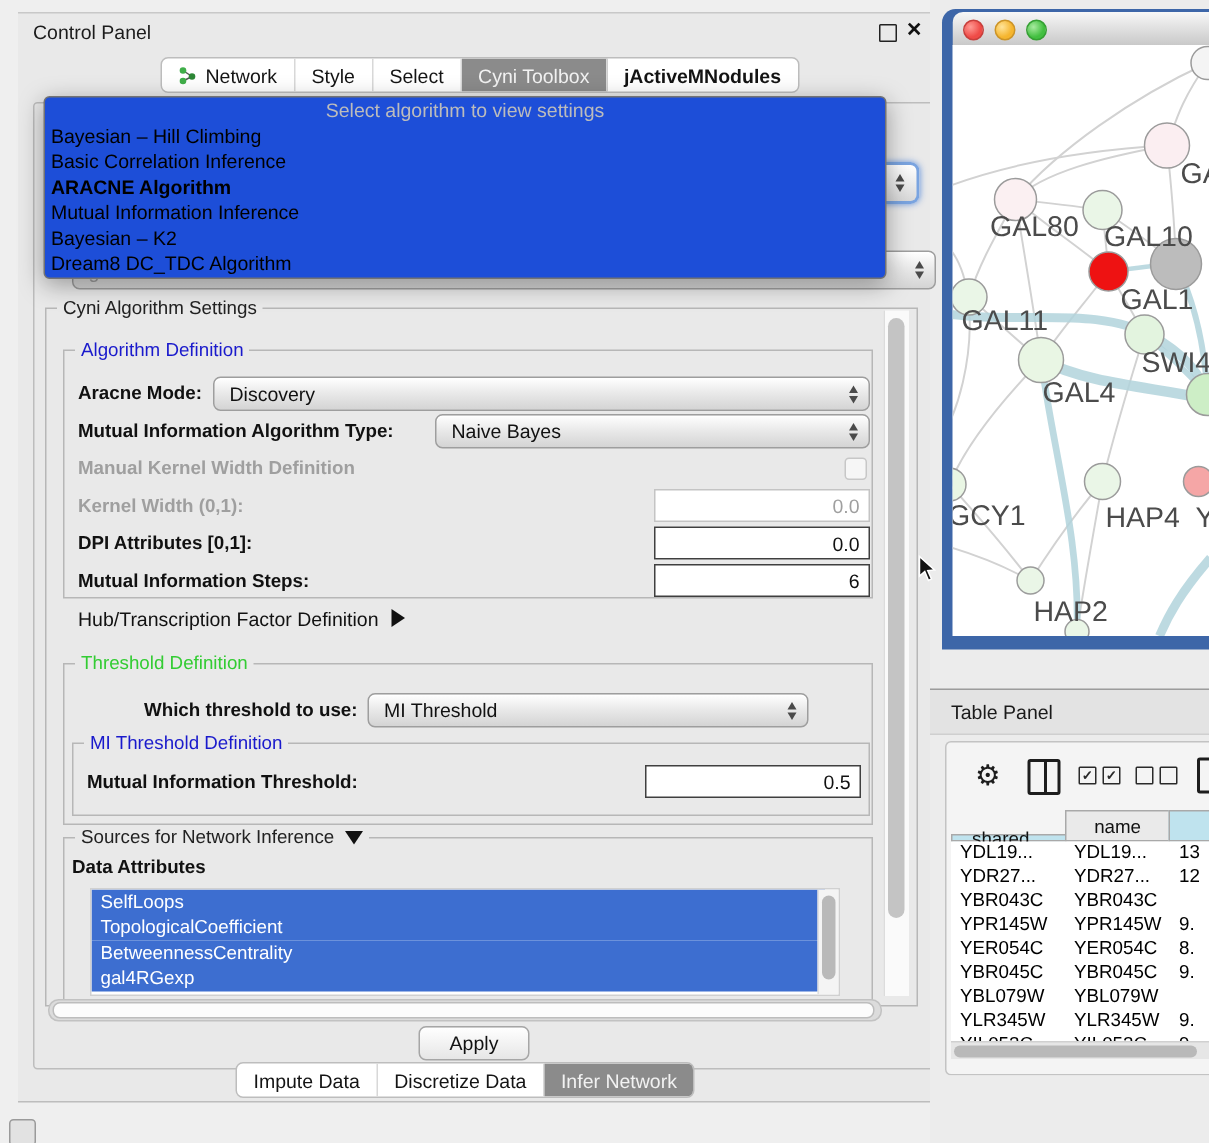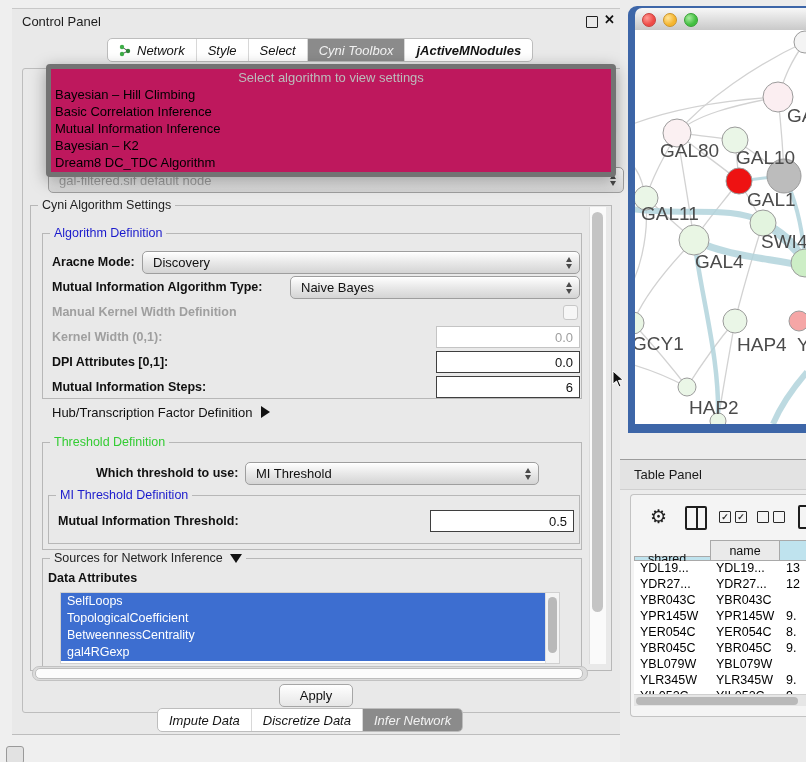--- a/index.html
+++ b/index.html
@@ -14,29 +14,29 @@
   #control-panel{
     left:0;top:8px;width:619px;height:725px;background:#e9e9e9;
     border-right:1px solid #b3b3b3;border-bottom:1px solid #bdbdbd;border-top:1px solid #c8c8c8;margin-left:12px;
   }
   .cp-title{left:10px;top:5px;font-size:13px;color:#1c1c1c;}
   .float-btn{left:574px;top:7px;width:10px;height:10px;border:1.5px solid #222;border-radius:1px;}
   .close-btn{left:592px;top:3px;font-size:13px;font-weight:900;color:#111;}
 
   
   .segbar{display:inline-flex;height:22px;background:#ffffff;border:1px solid #bdbdbd;
-    border-radius:5px;overflow:hidden;align-items:stretch;font-style:italic;}
+    border-radius:5px;overflow:hidden;align-items:stretch;}
   .seg{display:flex;align-items:center;padding:0 11px;font-size:13px;color:#141414;
     border-right:1px solid #d8d8d8;white-space:nowrap;}
   .seg:last-child{border-right:none;}
   .seg.selected{background:#8b8b8b;color:#f2f2f2;}
   .seg .tabicon{margin-right:5px;display:inline-flex;}
 
   
-  #algo-popup{left:34px;top:55px;width:560px;background:#be185d;border:5px solid #737373;
+  #algo-popup{left:17px;top:55px;width:560px;background:#1d4ed8;border:1px solid #737373;
     border-radius:4px;box-shadow:0 4px 16px rgba(0,0,0,0.35);z-index:50;padding-bottom:1px;}
   .popup-header{height:17px;line-height:17px;text-align:center;color:#bcbcbc;font-size:13px;}
   .popup-item{height:17px;line-height:17px;padding-left:4px;font-size:13px;color:#000;}
   .popup-item.bold{font-weight:bold;}
 
   
   #focus-frag{left:576px;top:99px;width:23px;height:24px;border:2px solid #7aa4e0;border-left:none;
     border-radius:0 6px 6px 0;background:linear-gradient(#ffffff,#d9d9d9);z-index:40;
     box-shadow:0 0 4px rgba(90,140,220,0.9);}
   #network-combo{left:36px;top:158px;width:542px;height:24px;z-index:5;}
@@ -186,20 +186,21 @@
           <span class="up"></span>
           <span class="dn"></span>
         </span>
     </div>
 
     <div id="algo-popup" class="abs">
       <div class="popup-header">Select algorithm to view settings</div>
       <div id="popup-items">
           <div class="popup-item">Bayesian – Hill Climbing</div>
           <div class="popup-item">Basic Correlation Inference</div>
+          <div class="popup-item bold">ARACNE Algorithm</div>
           <div class="popup-item">Mutual Information Inference</div>
           <div class="popup-item">Bayesian – K2</div>
           <div class="popup-item">Dream8 DC_TDC Algorithm</div>
         </div>
     </div>
 
     <div class="abs group" style="left:18px;top:196px;width:580px;height:464px;">
       <div class="group-title t-plain">Cyni Algorithm Settings</div>
     </div>
 

